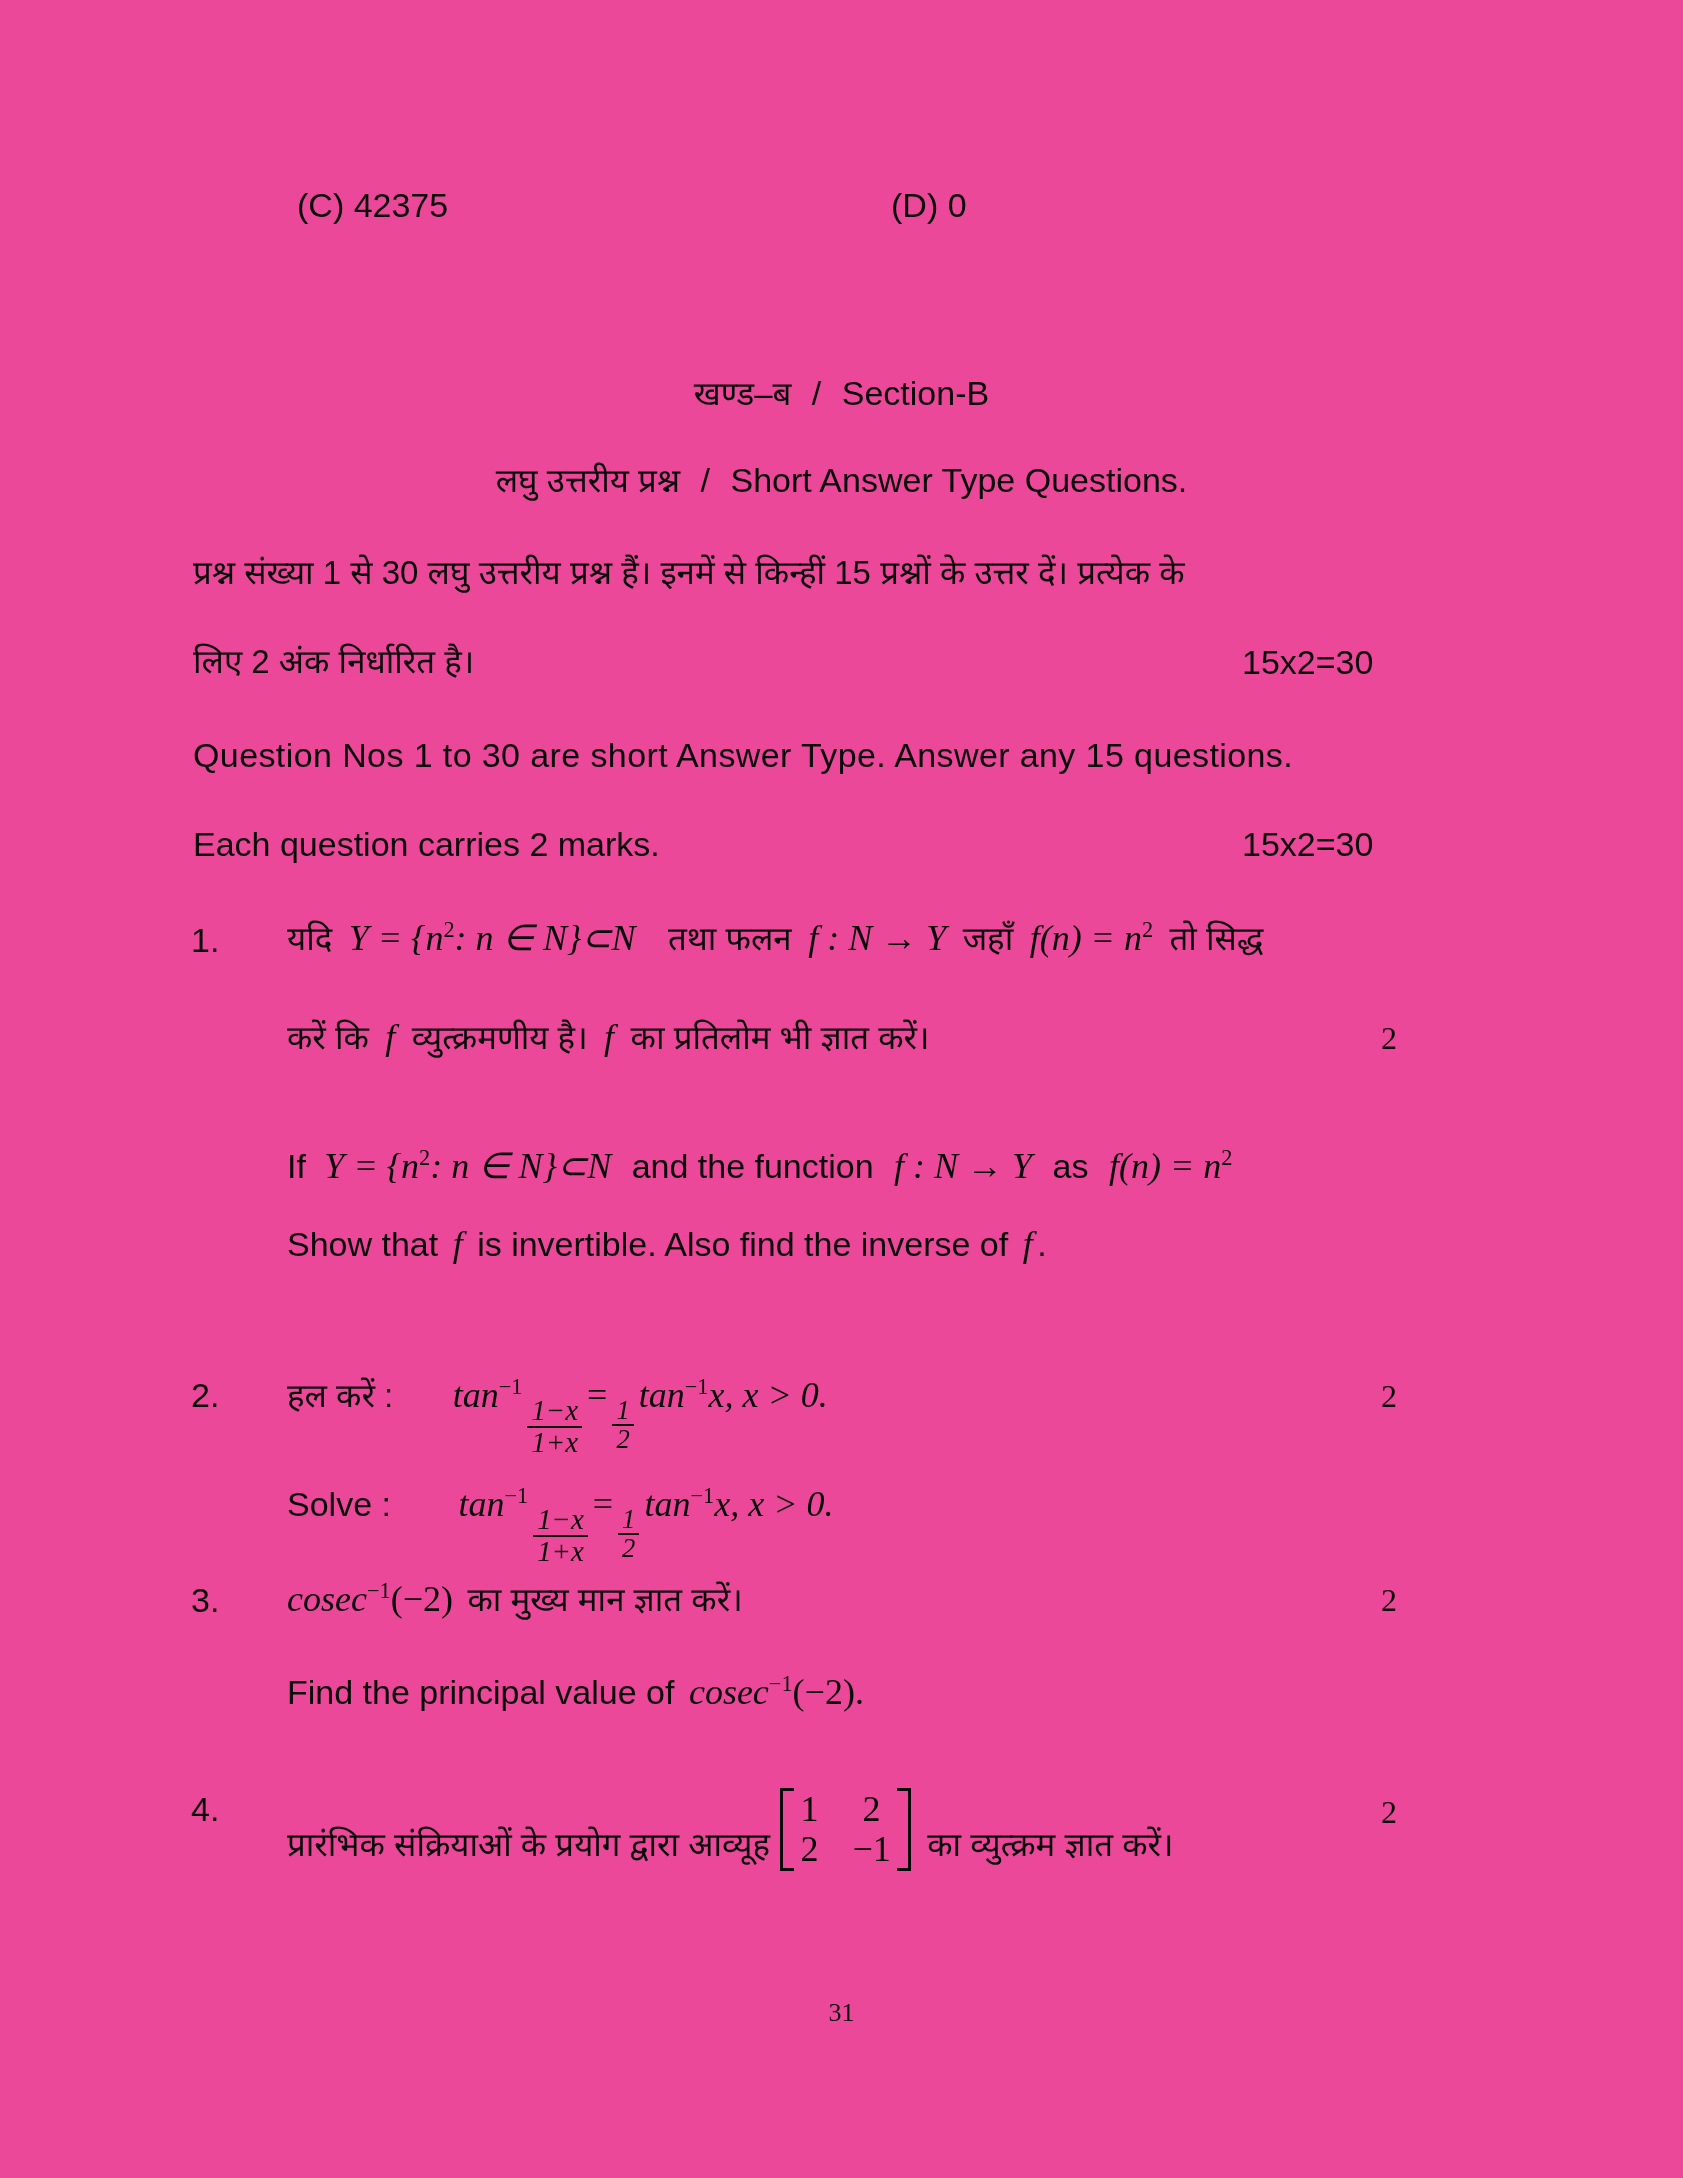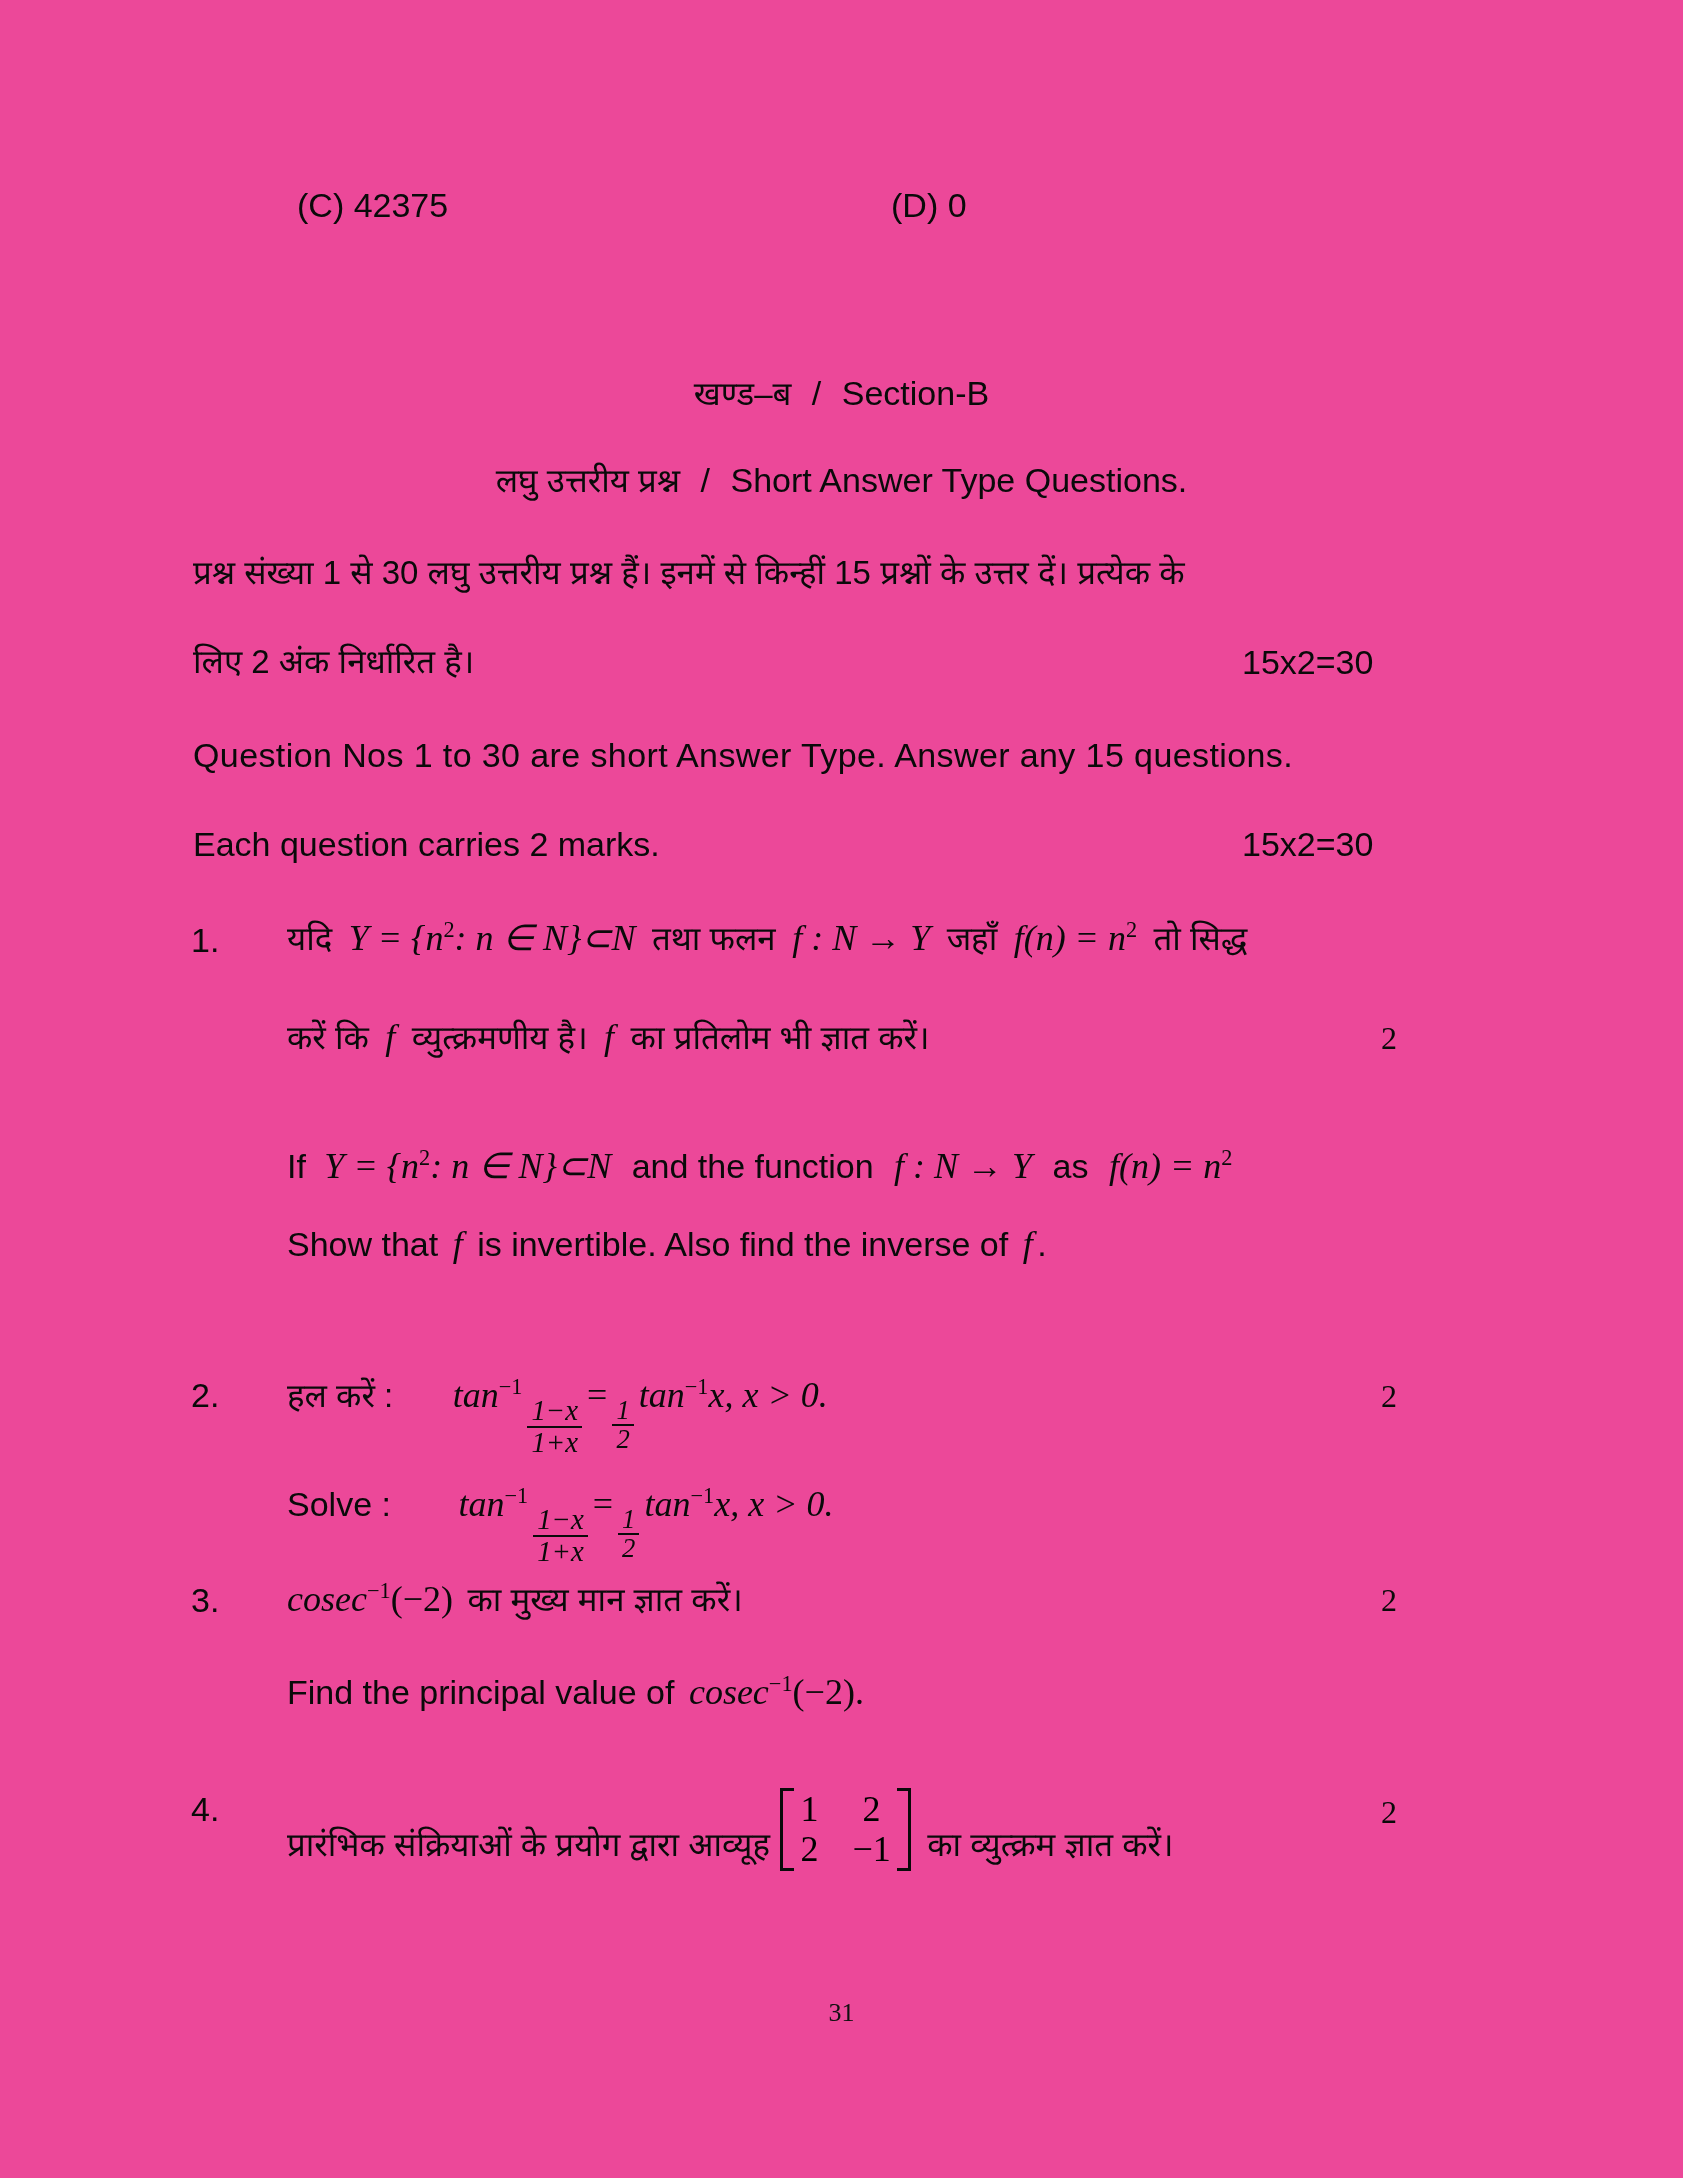--- a/index.html
+++ b/index.html
@@ -200,21 +200,21 @@
   </div>
   <div class="row" id="instr-en-marks">
     <span class="txt">15x2=30</span>
   </div>
 
   <div class="qnum" style="top:921px;">1.</div>
 
   <div class="qbody" style="top:917px;">
     <span class="dev">यदि</span>
     <span class="math" style="margin-left:12px;"><span>Y = {n</span><sup class="sup">2</sup><span>: n ∈ N}⊂N</span></span>
-    <span class="dev" style="margin-left:12px;">तथा फलन</span>
+    <span class="dev" style="margin-left:28px;">तथा फलन</span>
     <span class="math" style="margin-left:12px;">f : N → Y</span>
     <span class="dev" style="margin-left:12px;">जहाँ</span>
     <span class="math" style="margin-left:12px;"><span>f(n) = n</span><sup class="sup">2</sup></span>
     <span class="dev" style="margin-left:12px;">तो सिद्ध</span>
   </div>
 
   <div class="qbody" style="top:1016px;">
     <span class="dev">करें कि</span>
     <span class="math" style="margin-left:12px;">f</span>
     <span class="dev" style="margin-left:12px;">व्युत्क्रमणीय है।</span>

